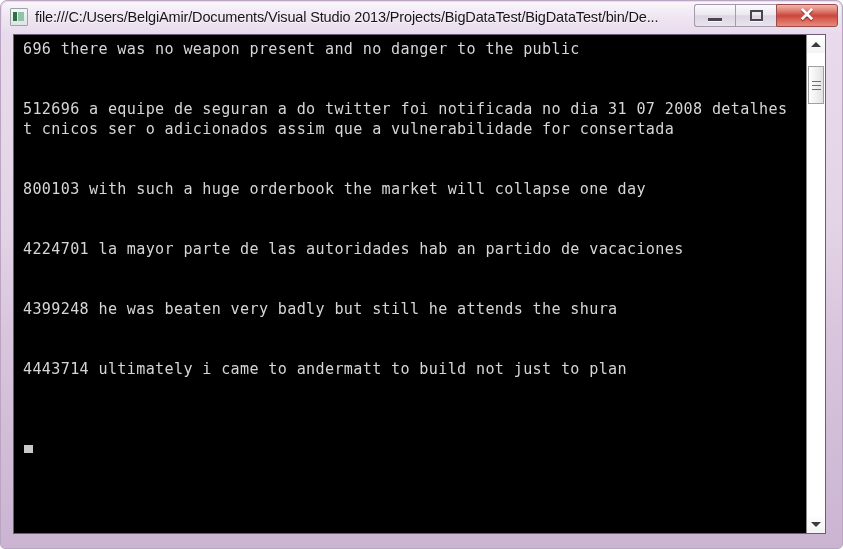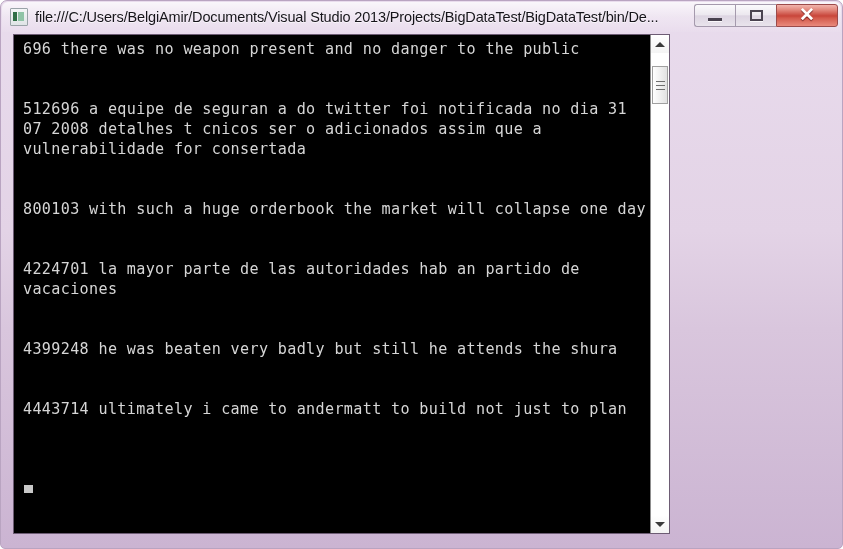--- a/index.html
+++ b/index.html
@@ -133,21 +133,21 @@
     margin-top: -2px;
     text-shadow: 0 1px 1px rgba(90,10,10,0.85);
     font-family: "Liberation Sans", sans-serif;
   }
 
   
   .client {
     position: absolute;
     left: 12px;
     top: 33px;
-    width: 657px;
+    width: 813px;
     height: 500px;
     box-sizing: border-box;
     background: #000000;
     border: 1px solid #6d5c74;
     display: flex;
     overflow: hidden;
     z-index: 3;
   }
   .console {
     position: relative;

